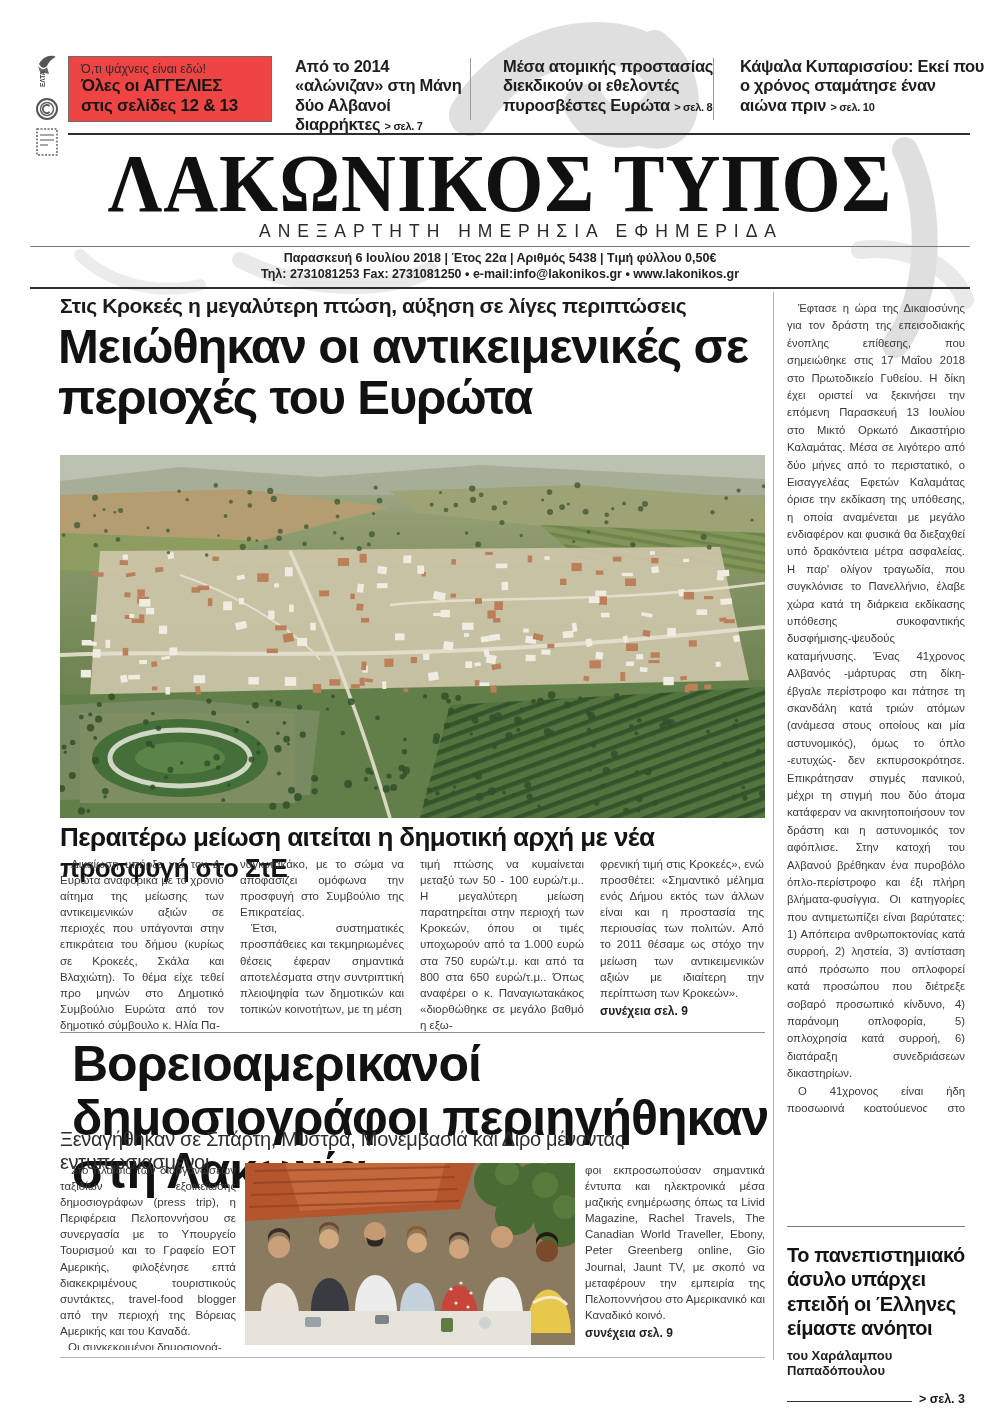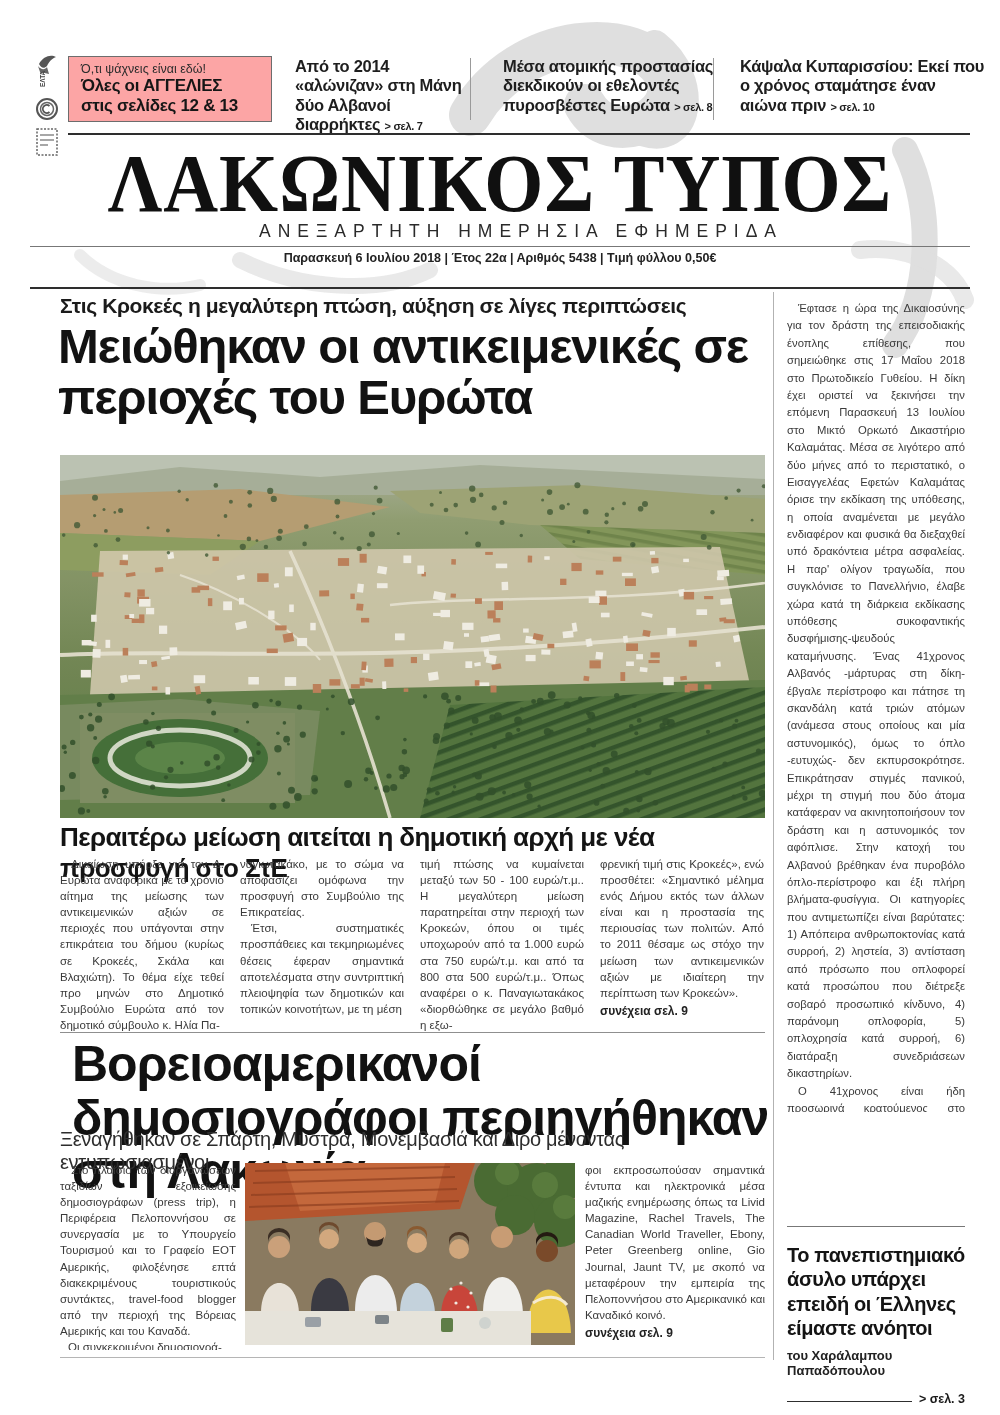--- a/index.html
+++ b/index.html
@@ -8,21 +8,21 @@
     position:relative; width:1000px; height:1415px; margin:0 auto;
     background:#ffffff; color:#1a1a1a; overflow:hidden;
     font-family:"Liberation Sans", sans-serif;
   }
   .abs { position:absolute; }
   .watermark { z-index:0; }
   .z { z-index:2; }
 
   
   .logo-col { left:33px; top:54px; width:28px; display:flex; flex-direction:column; gap:7px; align-items:center; }
-  .adbox { left:68px; top:56px; width:204px; height:66px; border:1.5px solid #6d6d6d; padding:5px 10px 0 12px; background:#fca5a5; }
+  .adbox { left:68px; top:56px; width:204px; height:66px; border:1.5px solid #6d6d6d; padding:5px 10px 0 12px; background:#ef4444; }
   .adbox .l1 { font-size:12.5px; color:#2c2c2c; }
   .adbox .l2, .adbox .l3 { font-size:17px; font-weight:bold; letter-spacing:-0.3px; line-height:1.2; color:#161616; }
   .teaser { top:57px; font-weight:bold; font-size:16.5px; line-height:1.18; letter-spacing:-0.3px; color:#1e1e1e;margin-left:13px; }
   .pref { font-size:11px; font-weight:bold; white-space:nowrap; }
   .vdiv { top:58px; width:1px; height:62px; background:#9a9a9a; }
   .toprule { left:68px; top:133px; width:902px; height:2px; background:#2e2e2e; }
 
   
   .mast-title { left:0; right:0; top:136px; text-align:center;
     font-family:"Liberation Serif", serif; font-weight:bold; font-size:76px;
@@ -124,20 +124,21 @@
   <div class="abs teaser z" style="left:727px;width:246px">
     <span>Κάψαλα Κυπαρισσίου: Εκεί που ο χρόνος σταμάτησε έναν αιώνα πριν</span>
     <span class="pref">&gt; σελ. 10</span>
   </div>
   <div class="abs toprule z"></div>
 
   <div class="abs mast-title z">ΛΑΚΩΝΙΚΟΣ ΤΥΠΟΣ</div>
   <div class="abs mast-sub z">ΑΝΕΞΑΡΤΗΤΗ ΗΜΕΡΗΣΙΑ ΕΦΗΜΕΡΙΔΑ</div>
   <div class="abs rule1 z"></div>
   <div class="abs dateline1 z">Παρασκευή 6 Ιουλίου 2018 | Έτος 22α | Αριθμός 5438 | Τιμή φύλλου 0,50€</div>
+  <div class="abs dateline2 z">Τηλ: 2731081253 Fax: 2731081250 • e-mail:info@lakonikos.gr • www.lakonikos.gr</div>
   <div class="abs rule2 z"></div>
 
   <div class="abs kicker z">Στις Κροκεές η μεγαλύτερη πτώση, αύξηση σε λίγες περιπτώσεις</div>
   <div class="abs headline z">Μειώθηκαν οι αντικειμενικές σε περιοχές του Ευρώτα</div>
 
   <div class="abs photo-main z">
     <svg width="705" height="363" viewBox="0 0 705 363">
       <defs>
         <linearGradient id="base" x1="0" y1="0" x2="0" y2="1">
           <stop offset="0" stop-color="#a9b09a"></stop>
@@ -579,21 +580,21 @@
 
   <div class="abs cols z">
     <div class="col">
       <p class="ind">Δικαίωση υπήρξε για τον Δ. Ευρώτα αναφορικά με το χρόνιο αίτημα της μείωσης των αντικειμενικών αξιών σε περιοχές που υπάγονται στην επικράτεια του δήμου (κυρίως σε Κροκεές, Σκάλα και Βλαχιώτη). Το θέμα είχε τεθεί προ μηνών στο Δημοτικό Συμβούλιο Ευρώτα από τον δημοτικό σύμβουλο κ. Ηλία Πα-</p>
     </div>
     <div class="col">
       <p>ναγιωτακάκο, με το σώμα να αποφασίζει ομόφωνα την προσφυγή στο Συμβούλιο της Επικρατείας.</p>
       <p class="ind">Έτσι, συστηματικές προσπάθειες και τεκμηριωμένες θέσεις έφεραν σημαντικά αποτελέσματα στην συντριπτική πλειοψηφία των δημοτικών και τοπικών κοινοτήτων, με τη μέση</p>
     </div>
     <div class="col">
-      <p>τιμή πτώσης να κυμαίνεται μεταξύ των 50 - 100 ευρώ/τ.μ.. Η μεγαλύτερη μείωση παρατηρείται στην περιοχή των Κροκεών, όπου οι τιμές υποχωρούν από τα 1.000 ευρώ στα 750 ευρώ/τ.μ. και από τα 800 στα 500 ευρώ/τ.μ.. Όπως αναφέρει ο κ. Παναγιωτακάκος «διορθώθηκε σε μεγάλο βαθμό η εξω-</p>
+      <p>τιμή πτώσης να κυμαίνεται μεταξύ των 50 - 100 ευρώ/τ.μ.. Η μεγαλύτερη μείωση παρατηρείται στην περιοχή των Κροκεών, όπου οι τιμές υποχωρούν από τα 1.000 ευρώ στα 750 ευρώ/τ.μ. και από τα 800 στα 650 ευρώ/τ.μ.. Όπως αναφέρει ο κ. Παναγιωτακάκος «διορθώθηκε σε μεγάλο βαθμό η εξω-</p>
     </div>
     <div class="col">
       <p>φρενική τιμή στις Κροκεές», ενώ προσθέτει: «Σημαντικό μέλημα ενός Δήμου εκτός των άλλων είναι και η προστασία της περιουσίας των πολιτών. Από το 2011 θέσαμε ως στόχο την μείωση των αντικειμενικών αξιών με ιδιαίτερη την περίπτωση των Κροκεών».</p>
       <div class="cont">συνέχεια σελ. 9</div>
     </div>
   </div>
 
   <div class="abs divider1 z"></div>
 
   <div class="abs a2-head z">Βορειοαμερικανοί δημοσιογράφοι περιηγήθηκαν στη Λακωνία</div>

